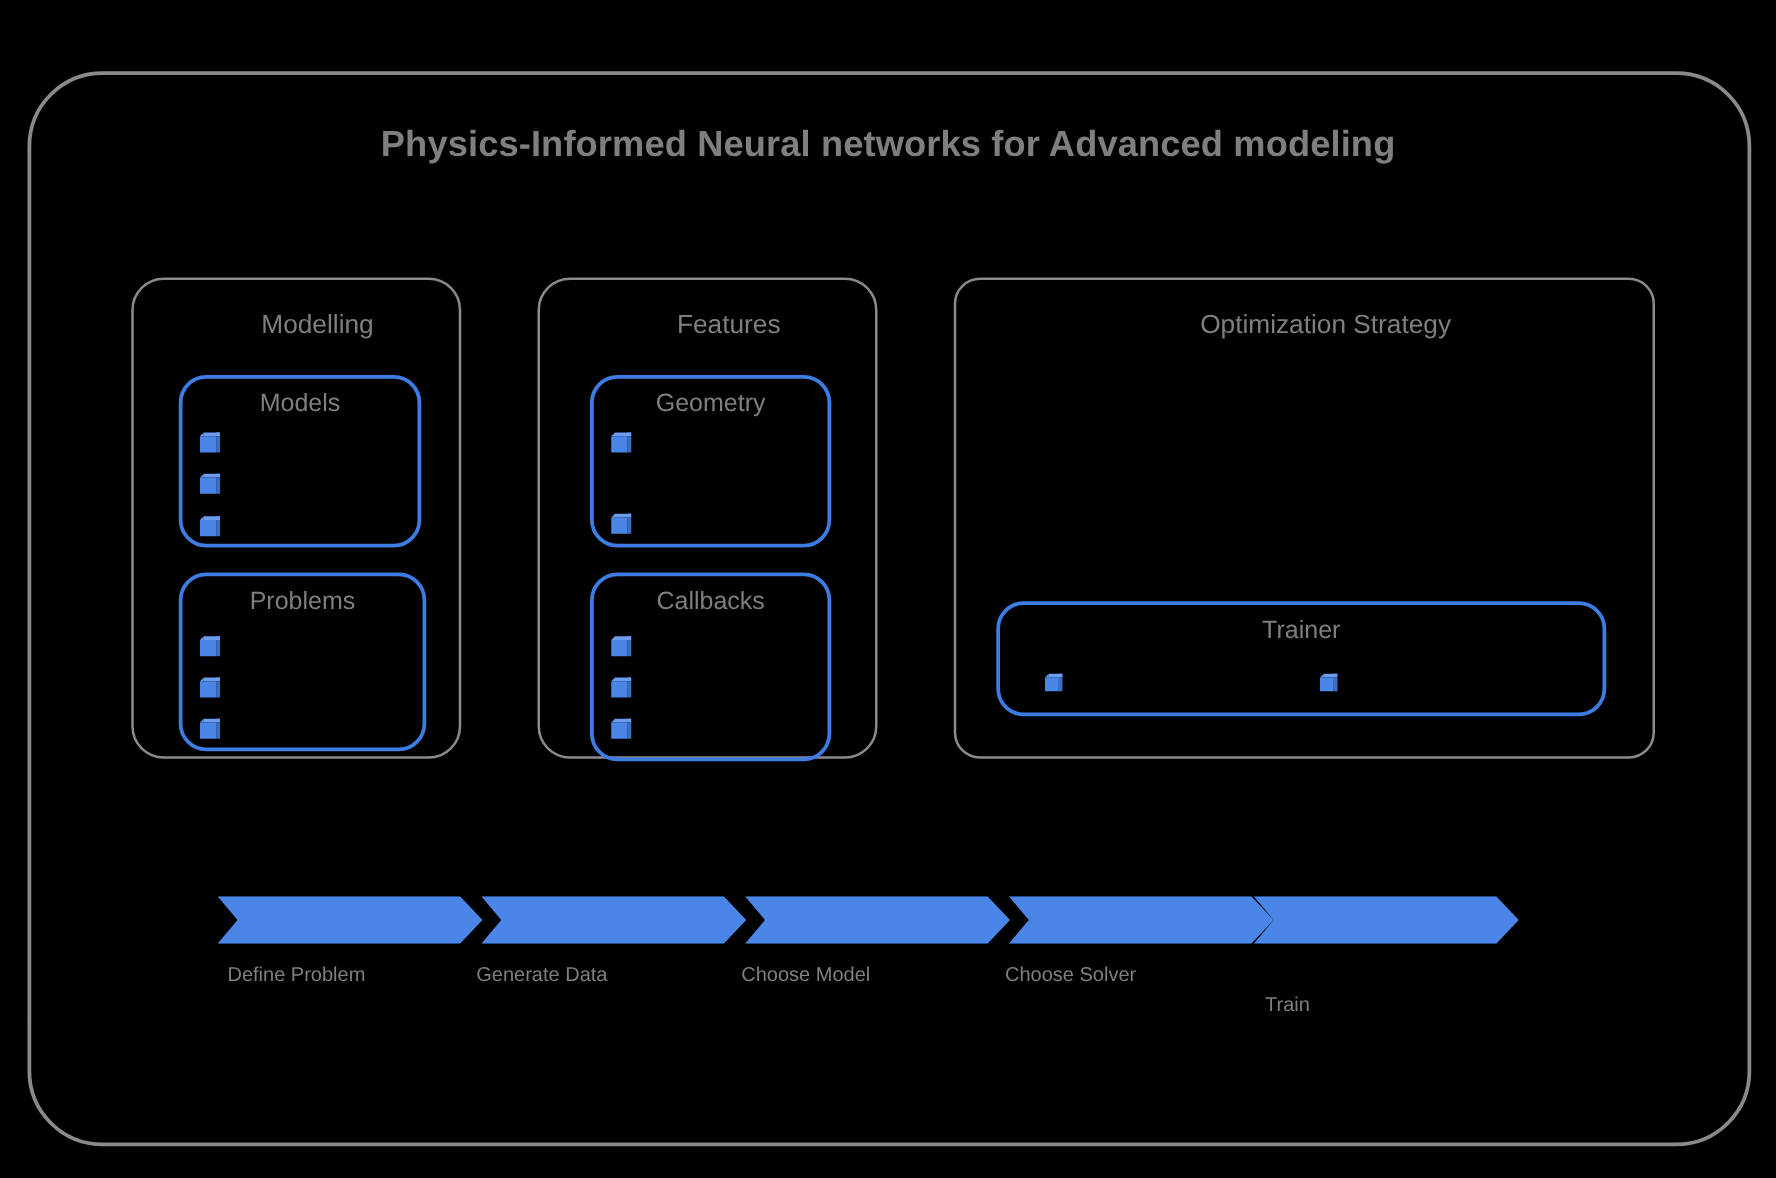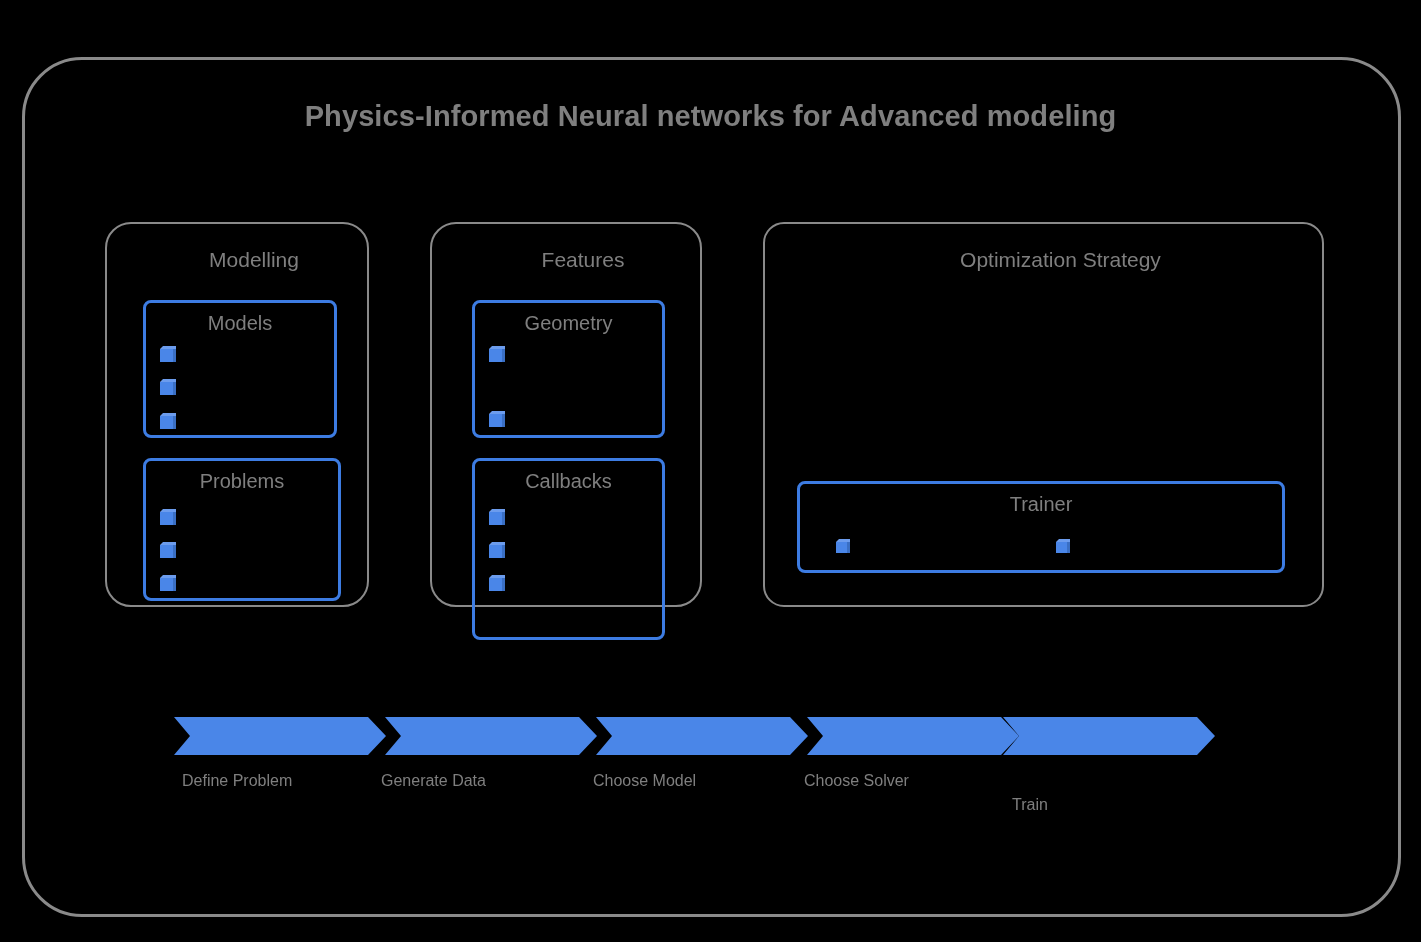--- a/index.html
+++ b/index.html
@@ -68,39 +68,39 @@
   }
 
   #group-modelling { left: 105px; top: 222px; width: 264px; height: 385px; }
   #group-features  { left: 430px; top: 222px; width: 272px; height: 385px; }
   #group-optim     { left: 763px; top: 222px; width: 561px; height: 385px; border-radius: 21px; }
 
   
   .sub-box {
     position: absolute;
     border: 3px solid #3d7ce2;
-    border-radius: 8px;
+    border-radius: 22px;
     box-sizing: border-box;
     background: transparent;
   }
   .sub-title {
     position: absolute;
     left: 0;
     top: 9px;
     width: 100%;
     text-align: center;
     color: #7f7f7f;
     font-size: 20px;
     white-space: nowrap;
   }
 
   #box-models    { left: 143px; top: 300px; width: 194px; height: 138px; }
   #box-problems  { left: 143px; top: 458px; width: 198px; height: 143px; }
   #box-geometry  { left: 472px; top: 300px; width: 193px; height: 138px; }
-  #box-callbacks { left: 472px; top: 458px; width: 193px; height: 182px; }
+  #box-callbacks { left: 472px; top: 458px; width: 193px; height: 151px; }
   #box-solver    { left: 797px; top: 322px; width: 488px; height: 92px; }
   #box-trainer   { left: 797px; top: 481px; width: 488px; height: 92px; }
 
   
   .cube {
     position: absolute;
     width: 16px;
     height: 16px;
   }
   .cube .cube-front {

